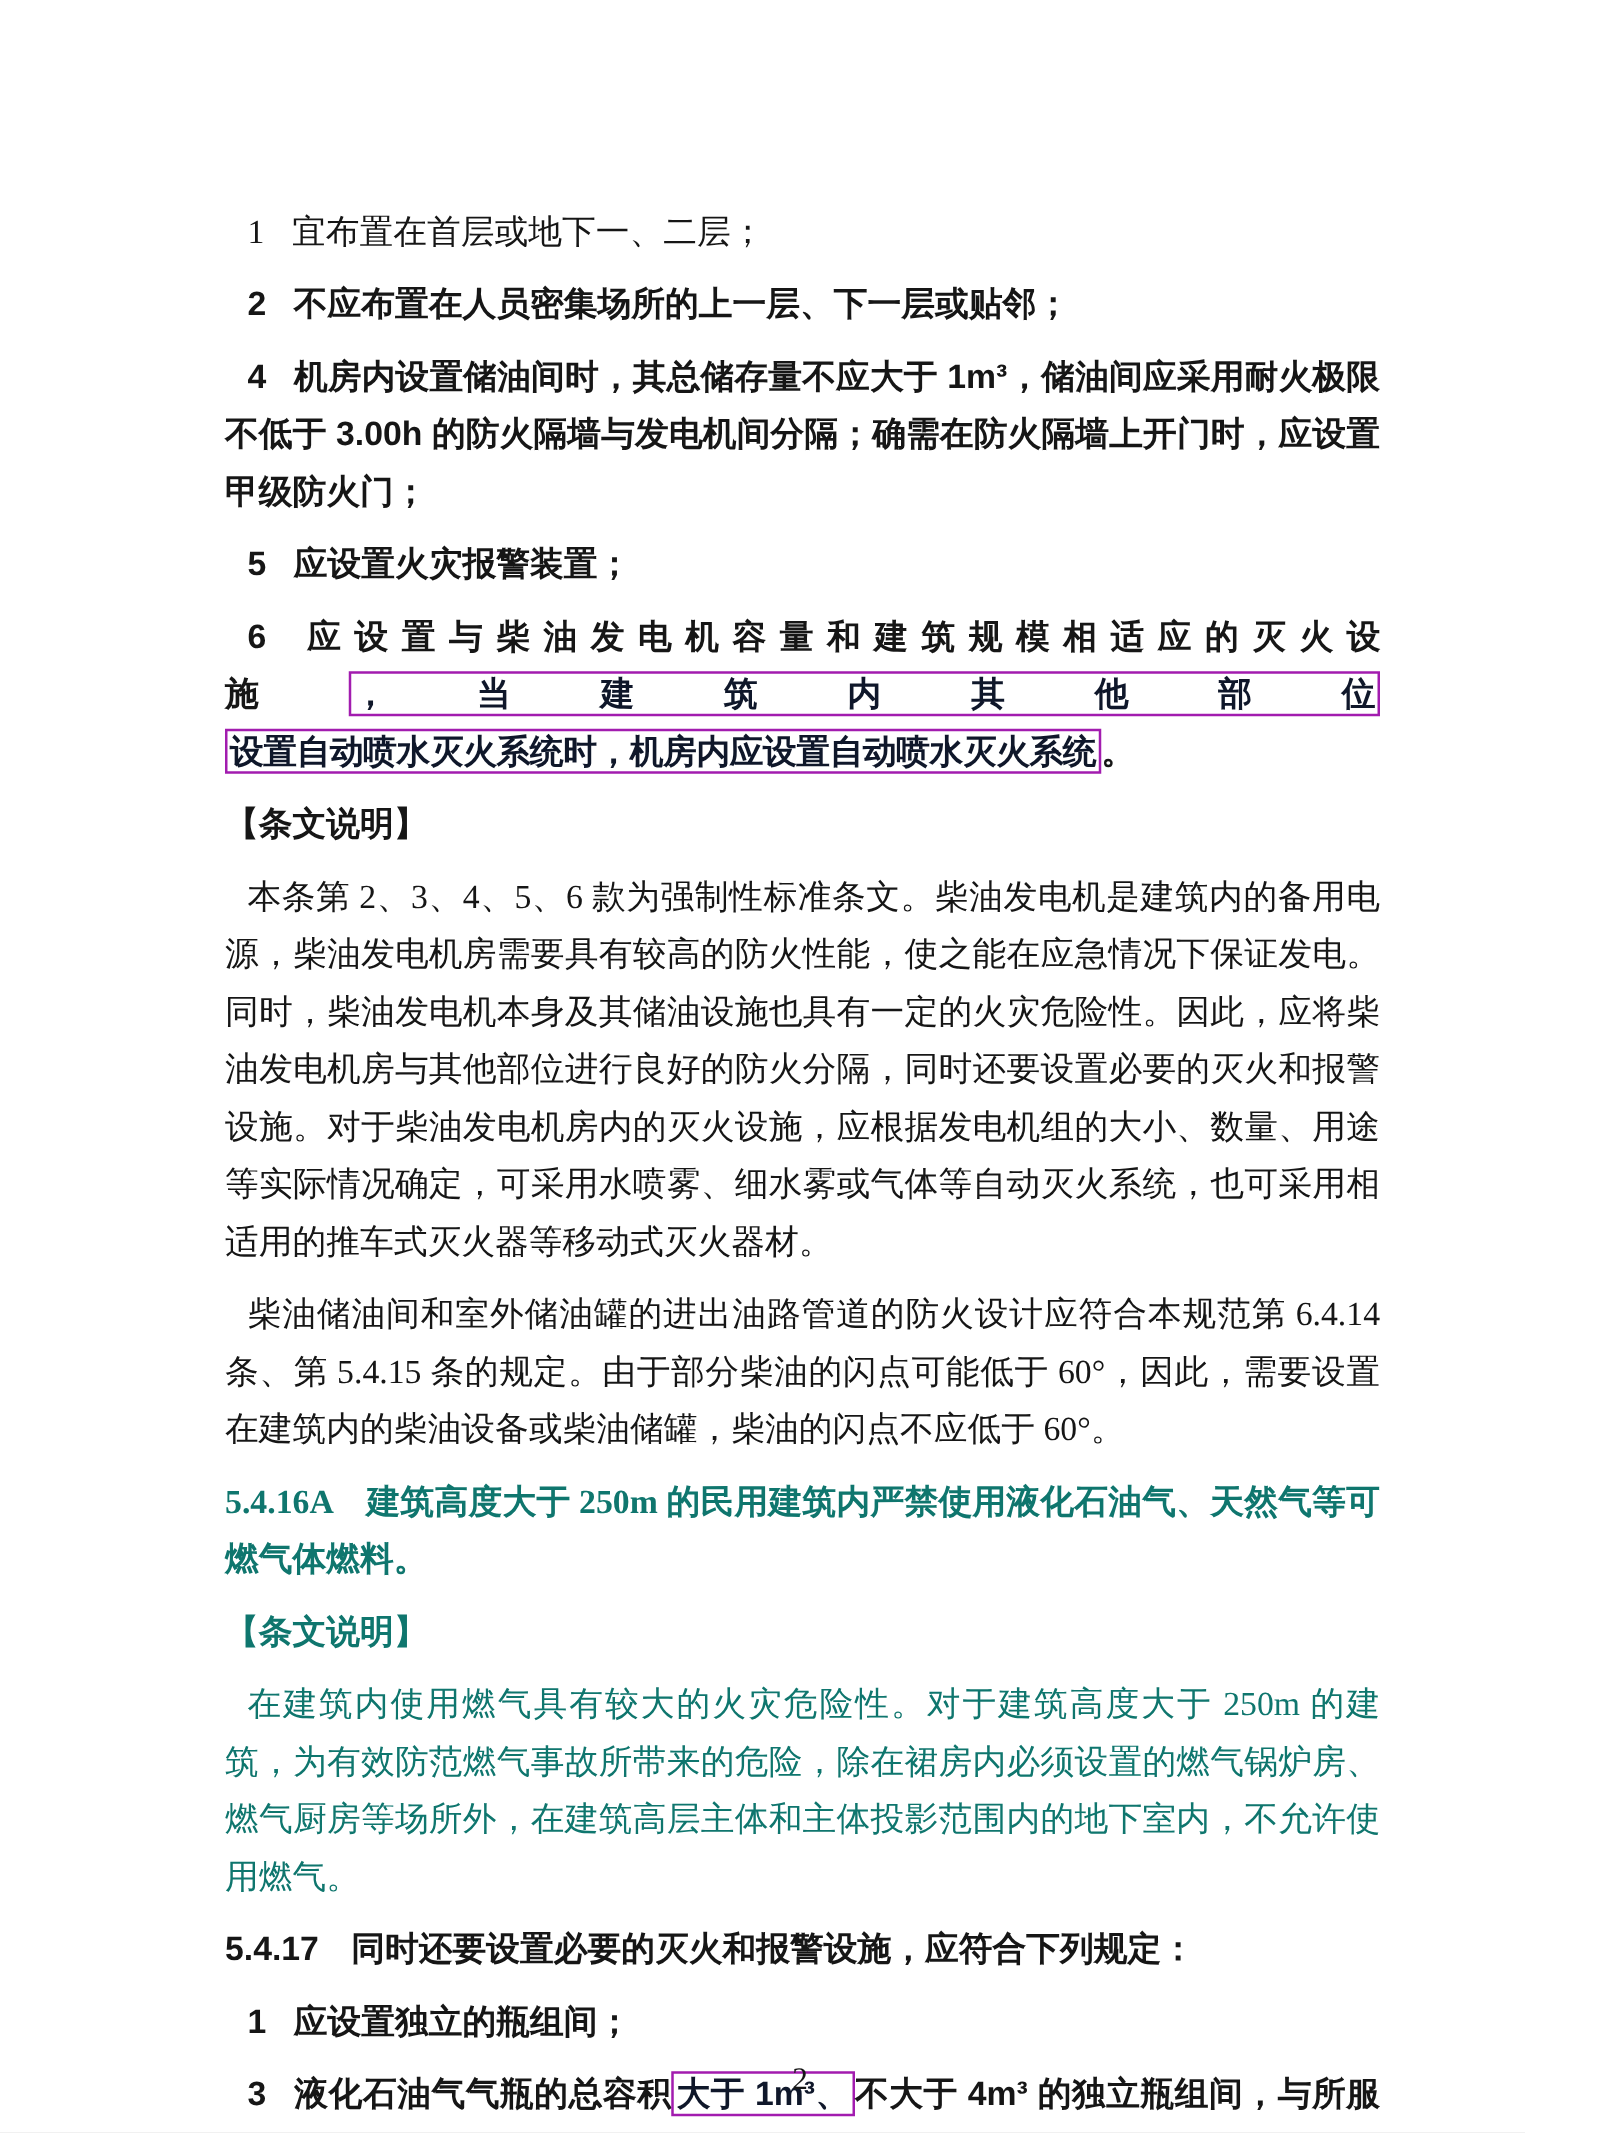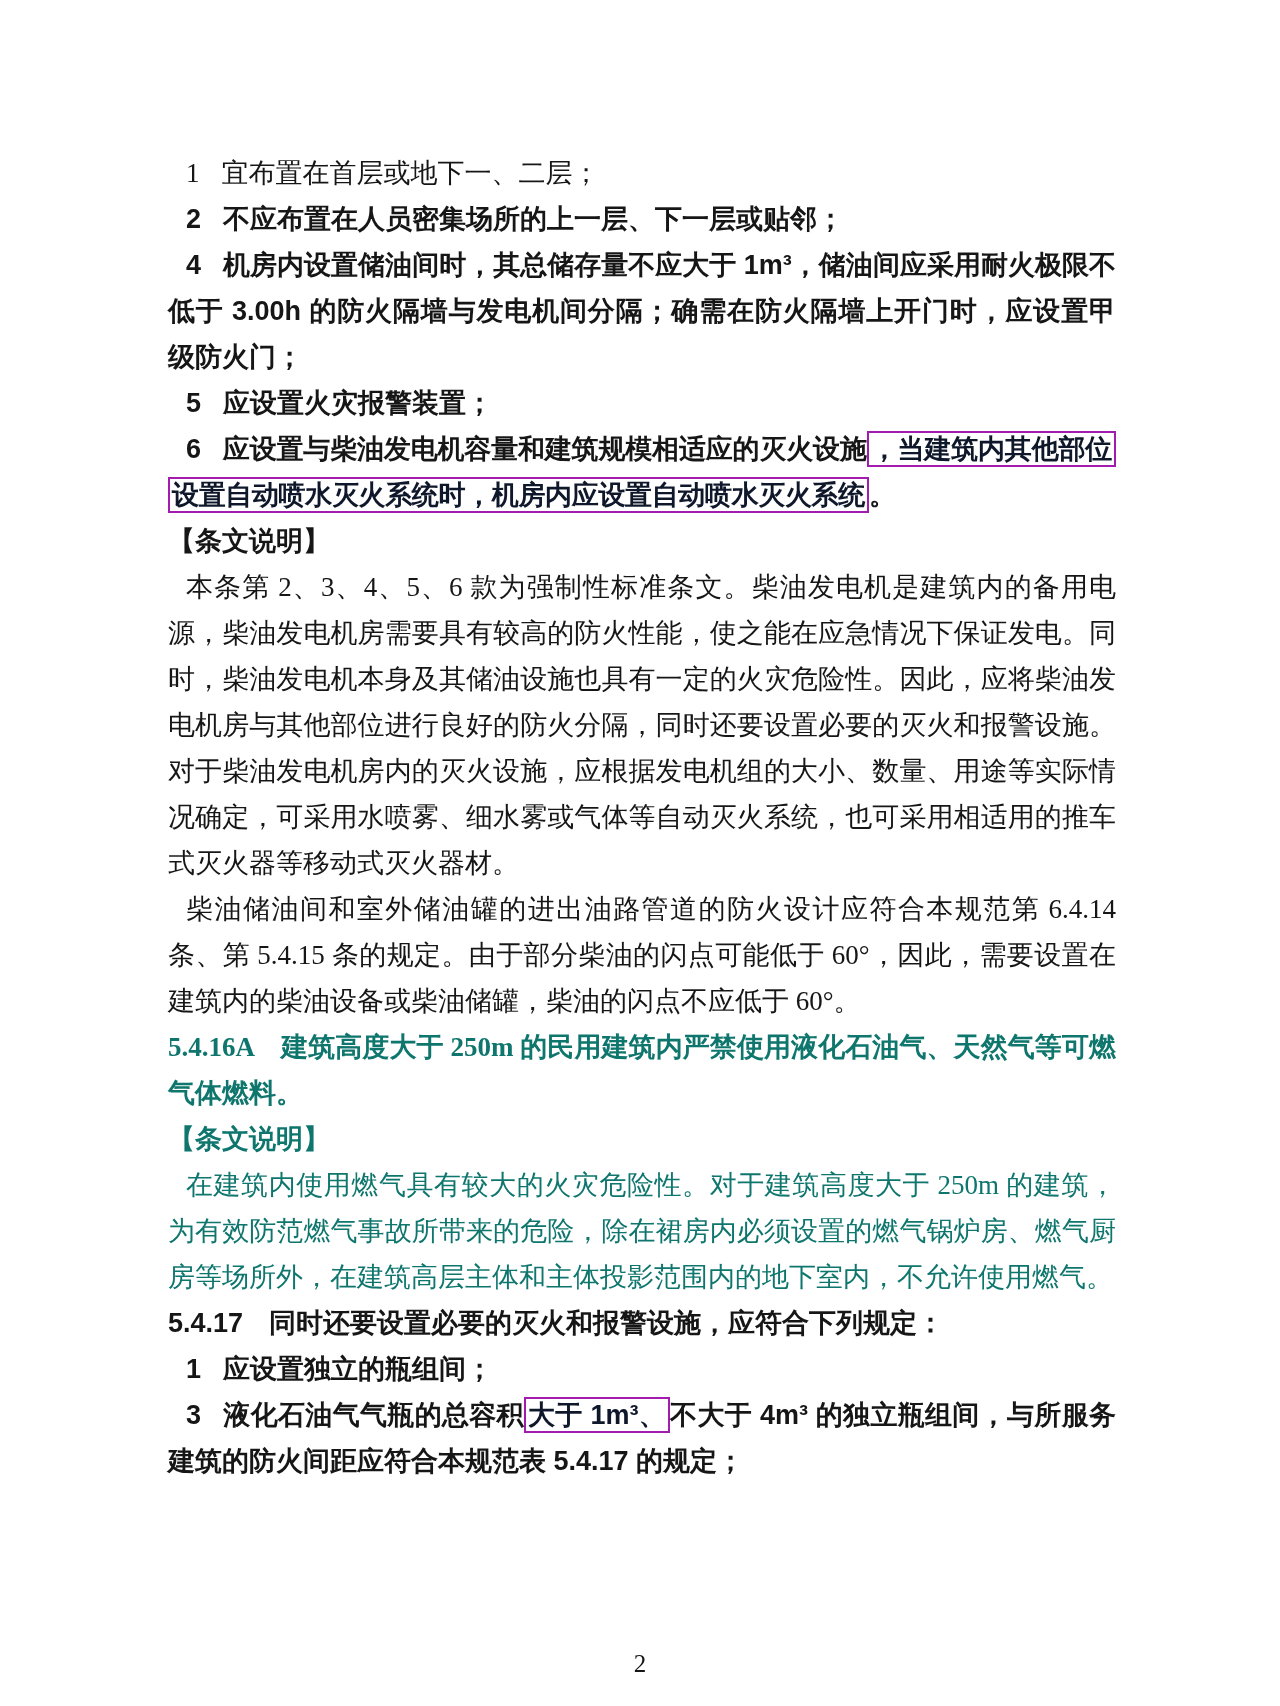--- a/index.html
+++ b/index.html
@@ -11,21 +11,21 @@
     font-family:"Liberation Serif","DejaVu Serif",serif;
     color:#161616;
   }
   .content{
     position:absolute;
     left:168px;top:150px;width:948px;
     font-size:27px;
     line-height:46px;
     text-align:justify;
   }
-  .content p{margin:0;padding:0;}
+  .content p{margin:12px;padding:0;}
   .song{font-family:"Liberation Serif","DejaVu Serif",serif;font-weight:400;}
   .songb{font-family:"Liberation Serif","DejaVu Serif",serif;font-weight:700;}
   .hei{font-family:"Liberation Sans","DejaVu Sans",sans-serif;font-weight:700;}
   .ind{text-indent:18px;}
   .tight{letter-spacing:-0.35px;}
   .num{margin-right:22px;}
   .cnum{margin-right:26px;}
   .ru{
     color:#0f766e;
     text-decoration-thickness:2px;

